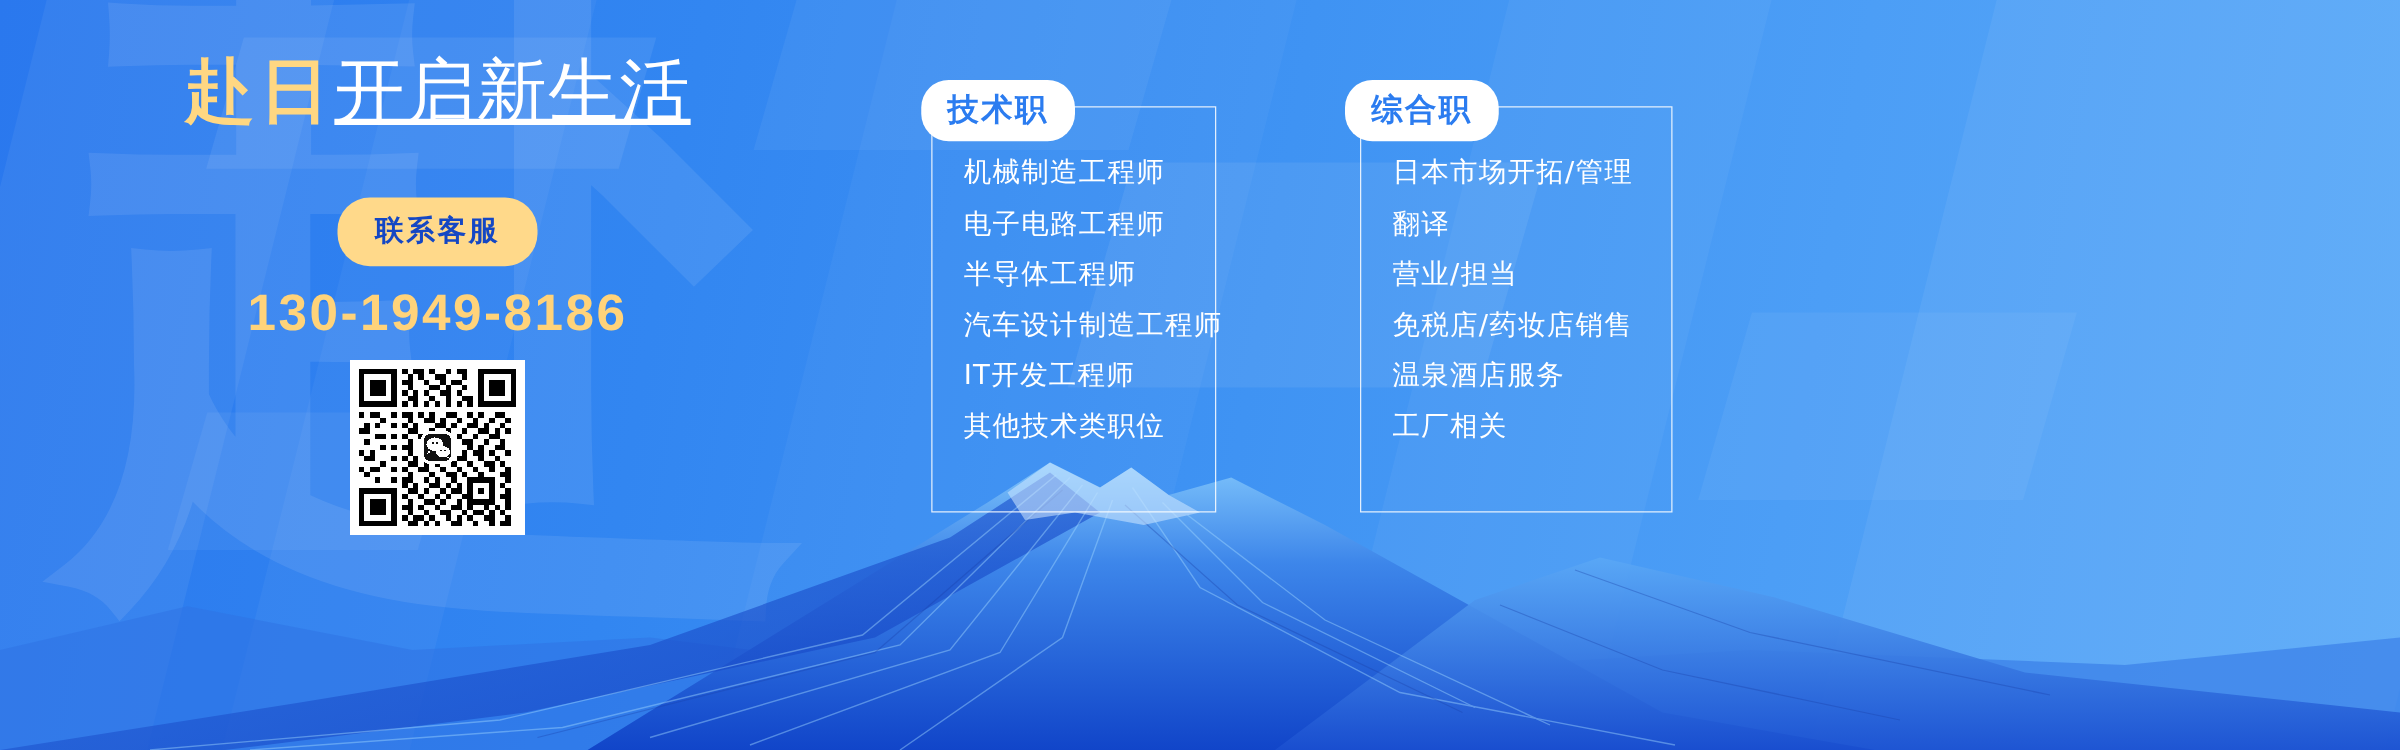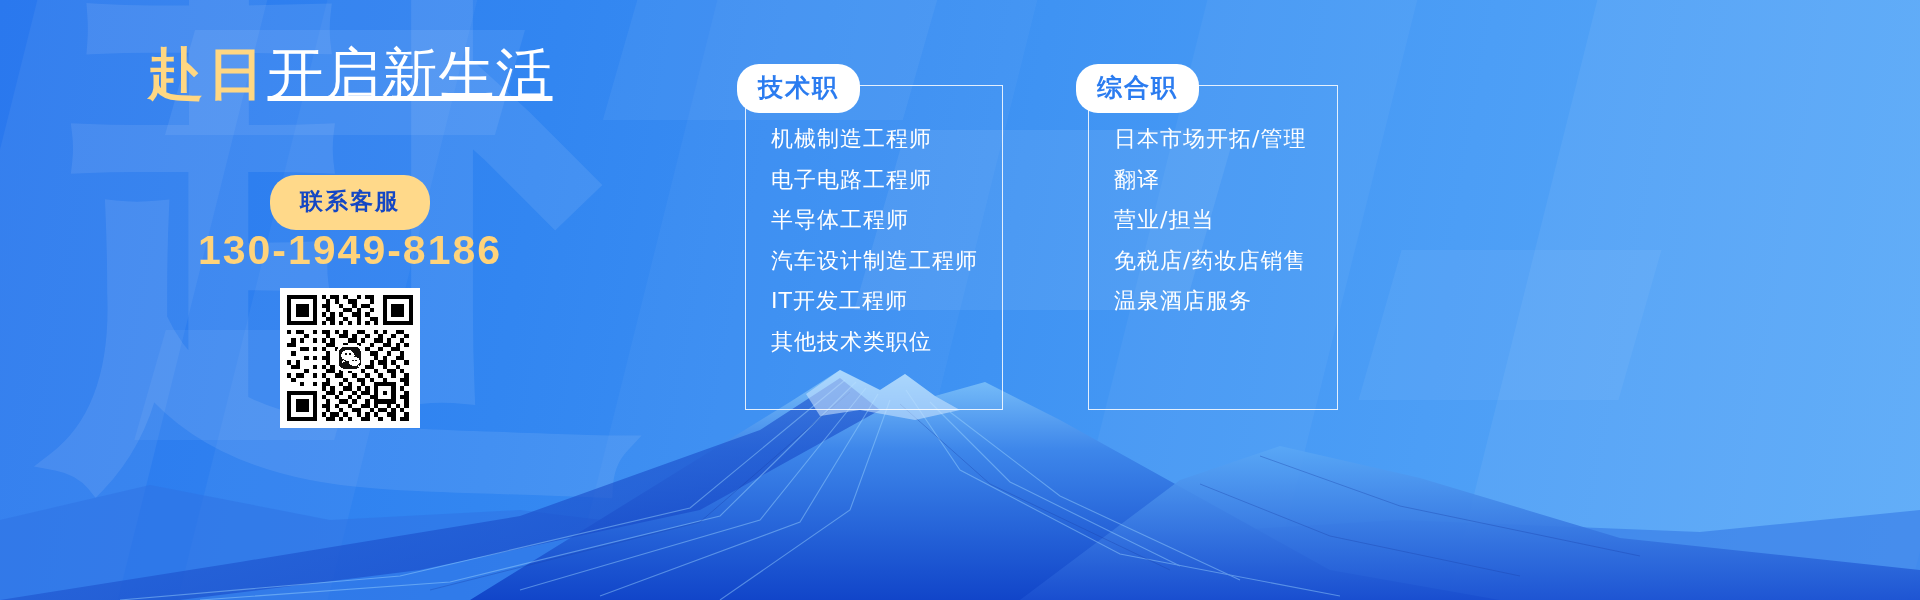--- a/index.html
+++ b/index.html
@@ -68,21 +68,21 @@
     font-weight:700;
     line-height:1.15;
     letter-spacing:1px;
     font-family:"DejaVu Sans","Liberation Sans",sans-serif;
   }
   .headline .hl-accent{ color:#ffd782; font-weight:900; letter-spacing:4px;}
   .headline .hl-rest{ color:#ffffff; font-weight:500;text-decoration:underline;}
 
   .contact-btn{
     position:absolute;
-    left:50%; top:175px;
+    left:50%; top:158px;
     transform:translateX(-50%);
     background:#ffd98a;
     color:#1447c4;
     font-size:23px;
     font-weight:700;
     letter-spacing:2px;
     padding:11px 30px 13px;
     border-radius:26px;
     white-space:nowrap;
     font-family:"DejaVu Sans","Liberation Sans",sans-serif;
@@ -144,21 +144,21 @@
   }
   .panel-list .job{
     color:#ffffff;
     font-size:22px;
     line-height:40.5px;
     letter-spacing:1px;
     white-space:nowrap;
     font-family:"DejaVu Sans","Liberation Sans",sans-serif;
   }
 
-  #panel-tech{ left:745px; top:85px; width:258px; height:325px; }
+  #panel-tech{ left:745px; top:85px; width:228px; height:325px; }
   #panel-tech .panel-label{ left:-8px; }
   #panel-general{ left:1088px; top:85px; width:250px; height:325px; }
   #panel-general .panel-label{ left:-12px; }
 </style>
 </head>
 <body>
 
 <div class="banner">
 
   <div class="bg-layer">
@@ -482,16 +482,17 @@
 
   <div class="panel" id="panel-general">
     <div class="panel-box"></div>
     <div class="panel-label">综合职</div>
     <div class="panel-list">
       <div class="job">日本市场开拓/管理</div>
       <div class="job">翻译</div>
       <div class="job">营业/担当</div>
       <div class="job">免税店/药妆店销售</div>
       <div class="job">温泉酒店服务</div>
+      <div class="job">工厂相关</div>
     </div>
   </div>
 
 </div>
 
 </body></html>

